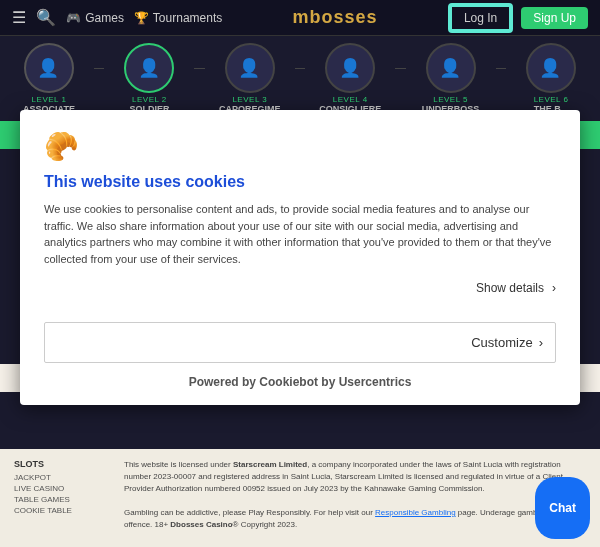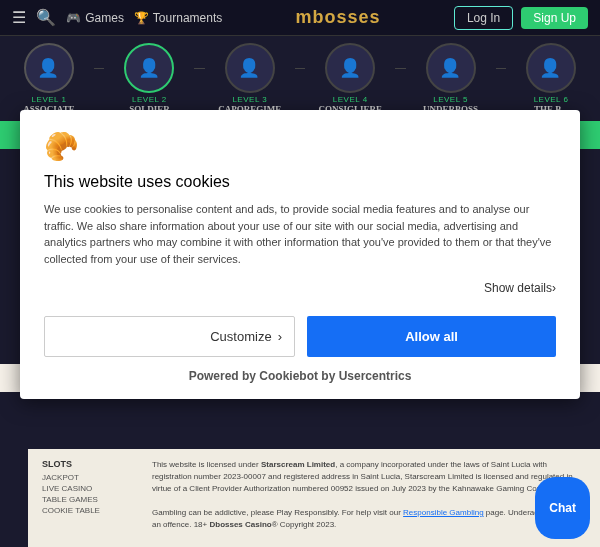--- a/index.html
+++ b/index.html
@@ -48,21 +48,21 @@
       font-weight: bold;
       letter-spacing: 1px;
     }
     .header-right {
       display: flex;
       align-items: center;
       gap: 8px;
     }
     .btn-login {
       background: transparent;
-      border: 1px solid #5eead4;
+      border: 4px solid #5eead4;
       color: #ccc;
       padding: 4px 12px;
       border-radius: 4px;
       font-size: 12px;
       cursor: pointer;
     }
     .btn-signup {
       background: #2ecc71;
       border: none;
       color: white;
@@ -110,21 +110,20 @@
       text-transform: uppercase;
       margin-top: 2px;
       letter-spacing: 0.5px;
       text-align: right;
     }
     .level-name {
       font-size: 9px;
       color: #ccc;
       text-transform: uppercase;
       font-weight: bold;
-      font-family: Liberation Serif, serif;
     }
     .level-connector {
       flex: 1;
       height: 1px;
       background: #444;
       margin-top: -20px;
     }
     .level-item:first-child .level-avatar {
       border-color: #555;
     }
@@ -151,40 +150,40 @@
       padding: 20px 24px 16px;
       box-shadow: 0 4px 20px rgba(0,0,0,0.5);
       z-index: 100;
     }
     .cookie-logo {
       font-size: 28px;
       margin-bottom: 10px;
     }
     .cookie-title {
       font-size: 16px;
-      font-weight: normal;
-      color: #000000;
+      font-weight: bold;
+      color: #1d4ed8;
       margin-bottom: 10px;
     }
     .cookie-text {
       font-size: 11px;
       color: #444;
       line-height: 1.5;
       margin-bottom: 14px;
     }
     .cookie-show-details {
       text-align: left;
       font-size: 12px;
       color: #333;
-      margin-bottom: 21px;
+      margin-bottom: 27px;
       cursor: pointer;
       display: flex;
       align-items: center;
       justify-content: flex-end;
-      gap: 0;
+      gap: 8px;
     }
     .cookie-buttons {
       display: flex;
       gap: 12px;
       margin-bottom: 12px;
     }
     .btn-customize {
       flex: 1;
       padding: 12px;
       border: 1px solid #ccc;
@@ -236,21 +235,20 @@
       background: white;
       padding: 2px 6px;
       border-radius: 2px;
       border: 1px solid #ddd;
     }
 
     
     .footer {
       background: #f0ece2;
       padding: 10px 14px 8px;
-      margin-left: 28px;
     }
     .footer-nav {
       display: flex;
       gap: 30px;
       margin-bottom: 8px;
     }
     .footer-col {
       min-width: 80px;
     }
     .footer-col-header {
@@ -364,21 +362,20 @@
   <div class="cookie-text">We use cookies to personalise content and ads, to provide social media features and to analyse our traffic. We also share information about your use of our site with our social media, advertising and analytics partners who may combine it with other information that you've provided to them or that they've collected from your use of their services.</div>
   <div class="cookie-show-details">
     <span>Show details</span>
     <span>›</span>
   </div>
   <div class="cookie-buttons">
     <button class="btn-customize">
       <span>Customize</span>
       <span>›</span>
     </button>
-    <button class="btn-allow-all">Allow all</button>
   </div>
   <div class="cookie-powered">
     <span>Powered by</span>
     <span style="font-weight:bold;color:#555;">Cookiebot by Usercentrics</span>
   </div>
 </div>
 
 <div class="payment-bar" style="position:absolute;bottom:155px;left:0;right:0;">
   <span class="payment-logo">🏦 Instant Bank Transfer</span>
   <span class="payment-logo">💳 Cash@Code</span>

